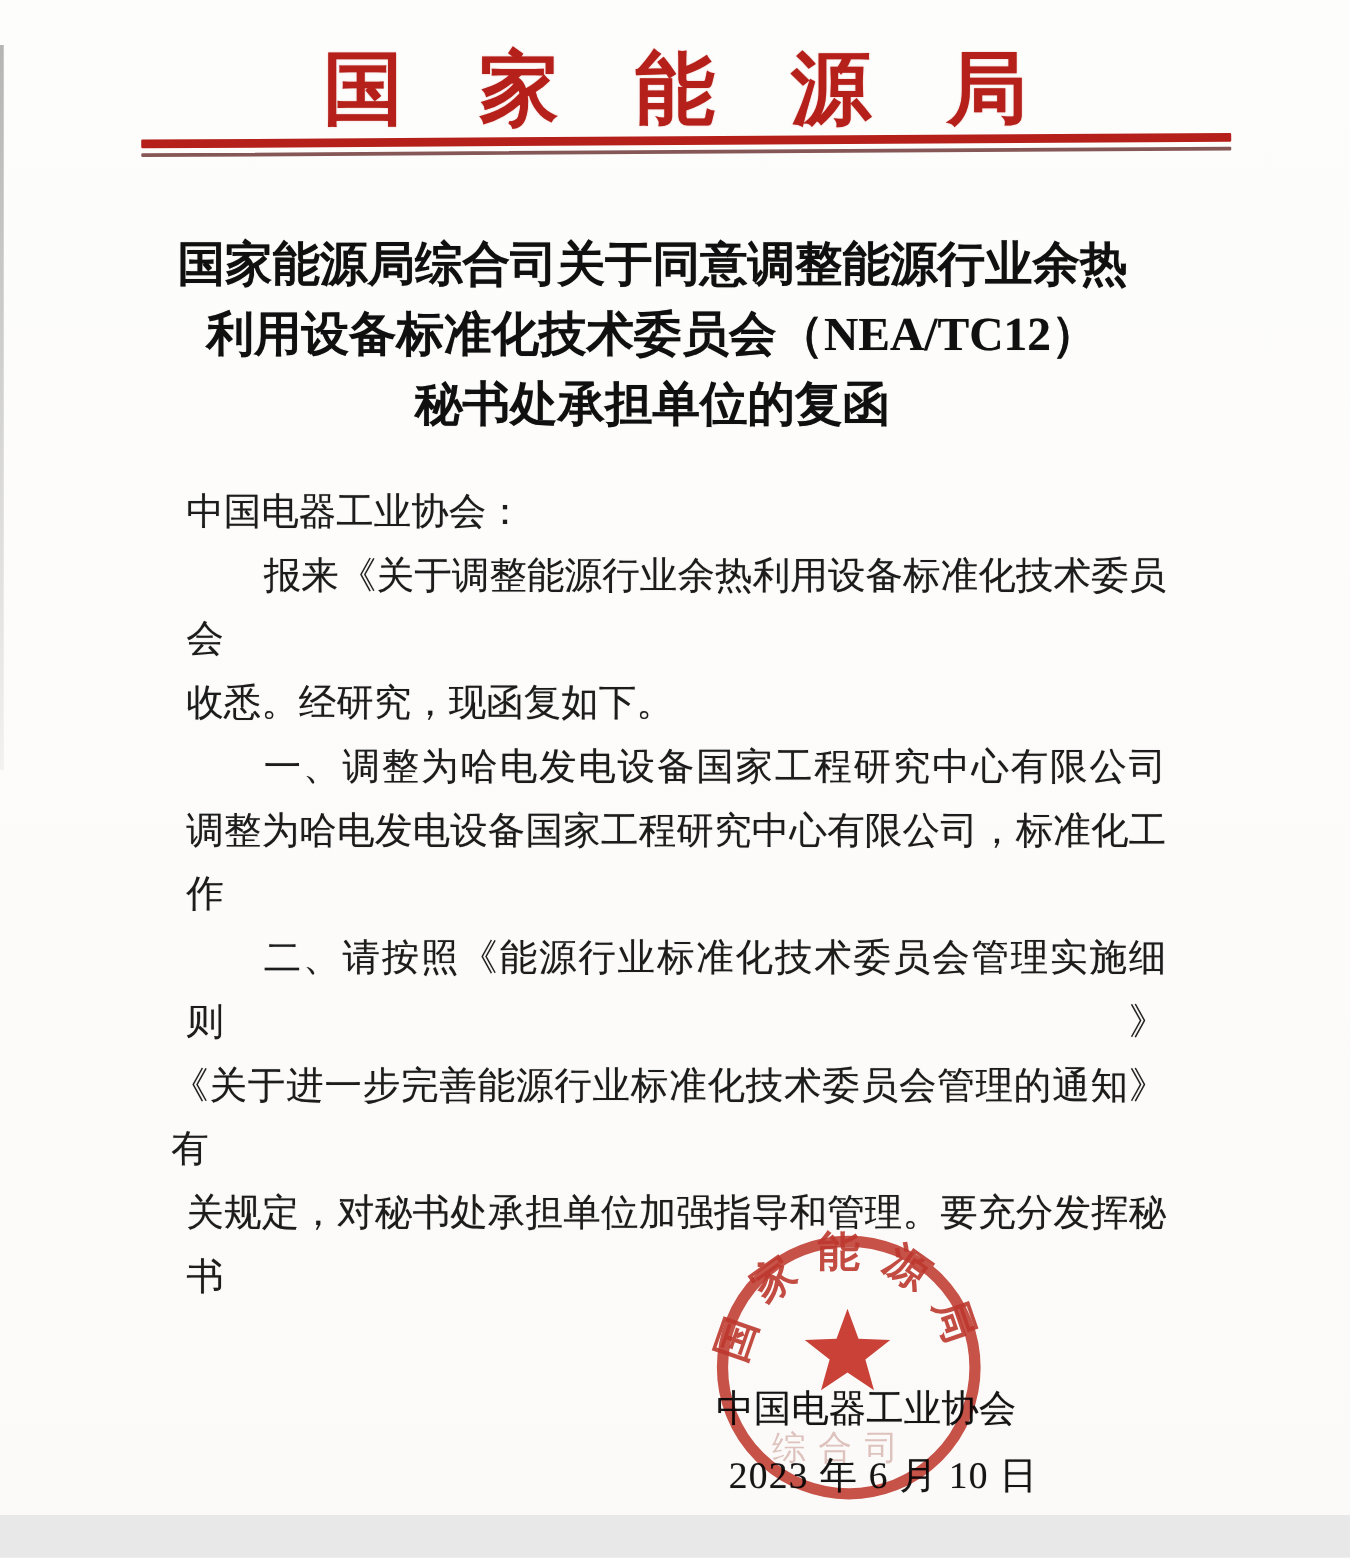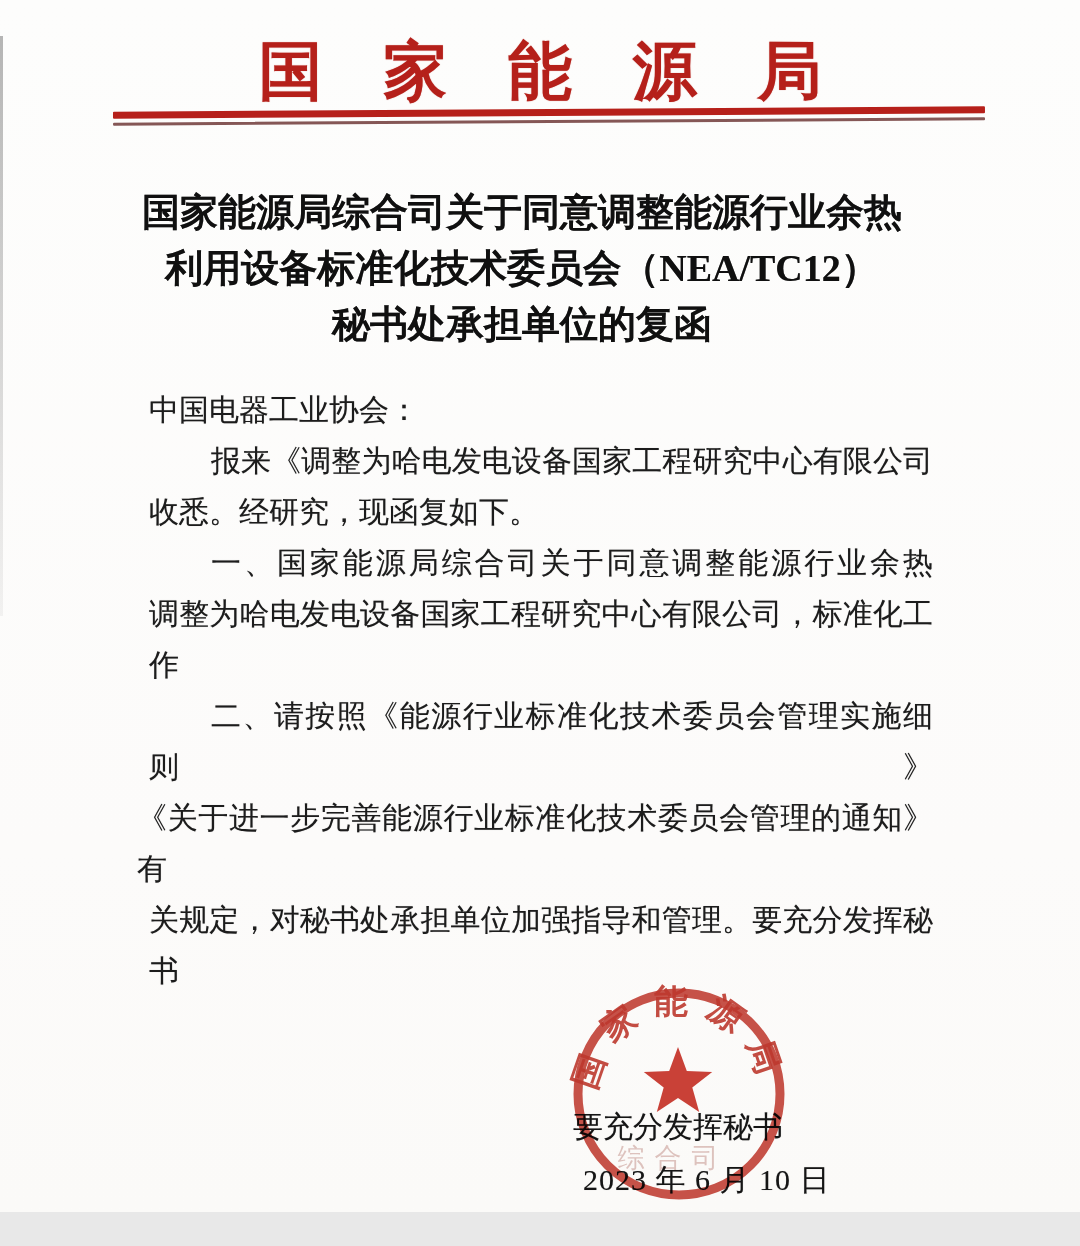--- a/index.html
+++ b/index.html
@@ -68,31 +68,31 @@
   </div>
 
   <div class="doc-title">
     <div>国家能源局综合司关于同意调整能源行业余热</div>
     <div>利用设备标准化技术委员会（NEA/TC12）</div>
     <div>秘书处承担单位的复函</div>
   </div>
 
   <div class="body">
     <div class="bl">中国电器工业协会：</div>
-    <div class="bl indent just">报来《调整为哈电发电设备国家工程研究中心有限公司</div>
+    <div class="bl indent just">报来《关于调整能源行业余热利用设备标准化技术委员会</div>
     <div class="bl">收悉。经研究，现函复如下。</div>
-    <div class="bl indent just">一、国家能源局综合司关于同意调整能源行业余热</div>
+    <div class="bl indent just">一、调整为哈电发电设备国家工程研究中心有限公司</div>
     <div class="bl just">调整为哈电发电设备国家工程研究中心有限公司，标准化工作</div>
     <div class="bl indent just">二、请按照《能源行业标准化技术委员会管理实施细则》</div>
     <div class="bl hang just">《关于进一步完善能源行业标准化技术委员会管理的通知》有</div>
     <div class="bl just">关规定，对秘书处承担单位加强指导和管理。要充分发挥秘书</div>
 
   </div>
 
-  <div class="sig-unit">要充分发挥秘书</div>
+  <div class="sig-unit">中国电器工业协会</div>
   <div class="sig-date">2023 年 6 月 10 日</div>
 
   <svg class="stamp" viewBox="0 0 264 264" width="264" height="264" xmlns="http://www.w3.org/2000/svg">
     <circle cx="132" cy="132" r="101" fill="none" stroke="#c0352a" stroke-width="9" opacity="0.92"></circle>
     <polygon points="131,85 122.2,108.9 96.8,109.9 116.7,125.6 109.8,150.1 131,136 152.2,150.1 145.3,125.6 165.2,109.9 139.8,108.9" fill="#c5281e" opacity="0.95"></polygon>
     <defs>
       <path id="seal-arc" d="M 51 132 A 81 81 0 0 1 213 132" fill="none"></path>
     </defs>
     <text font-size="34" font-weight="700" fill="#bb2a1f" opacity="0.9" letter-spacing="16" font-family="'Liberation Serif','DejaVu Serif',serif">
       <textPath href="#seal-arc" startOffset="50%" text-anchor="middle">国家能源局</textPath>

